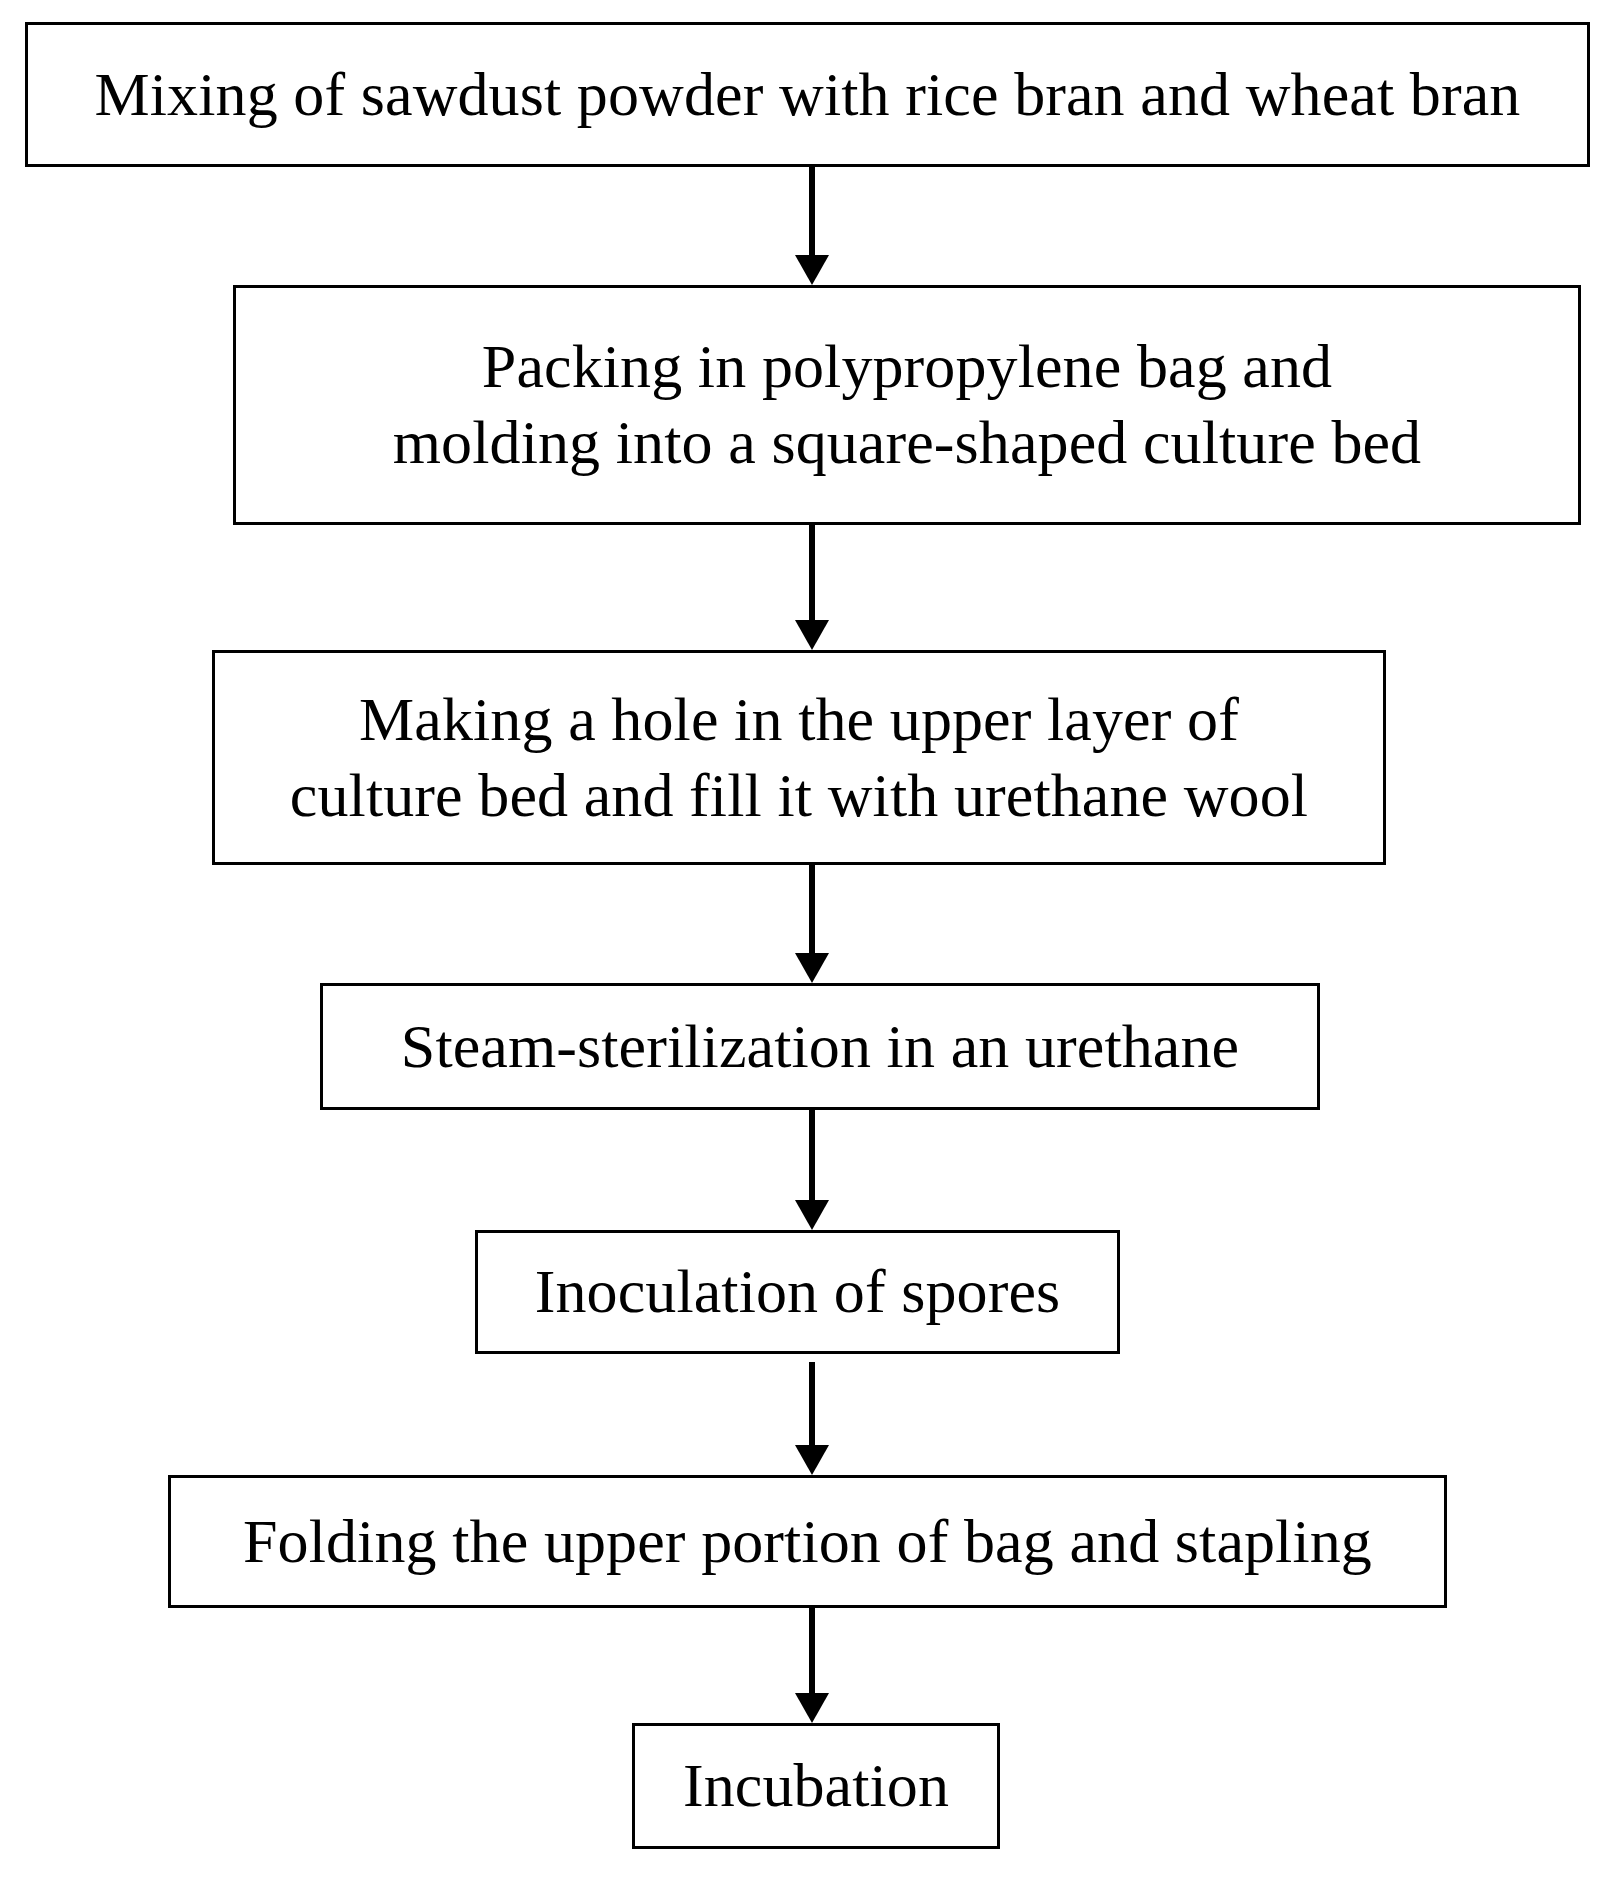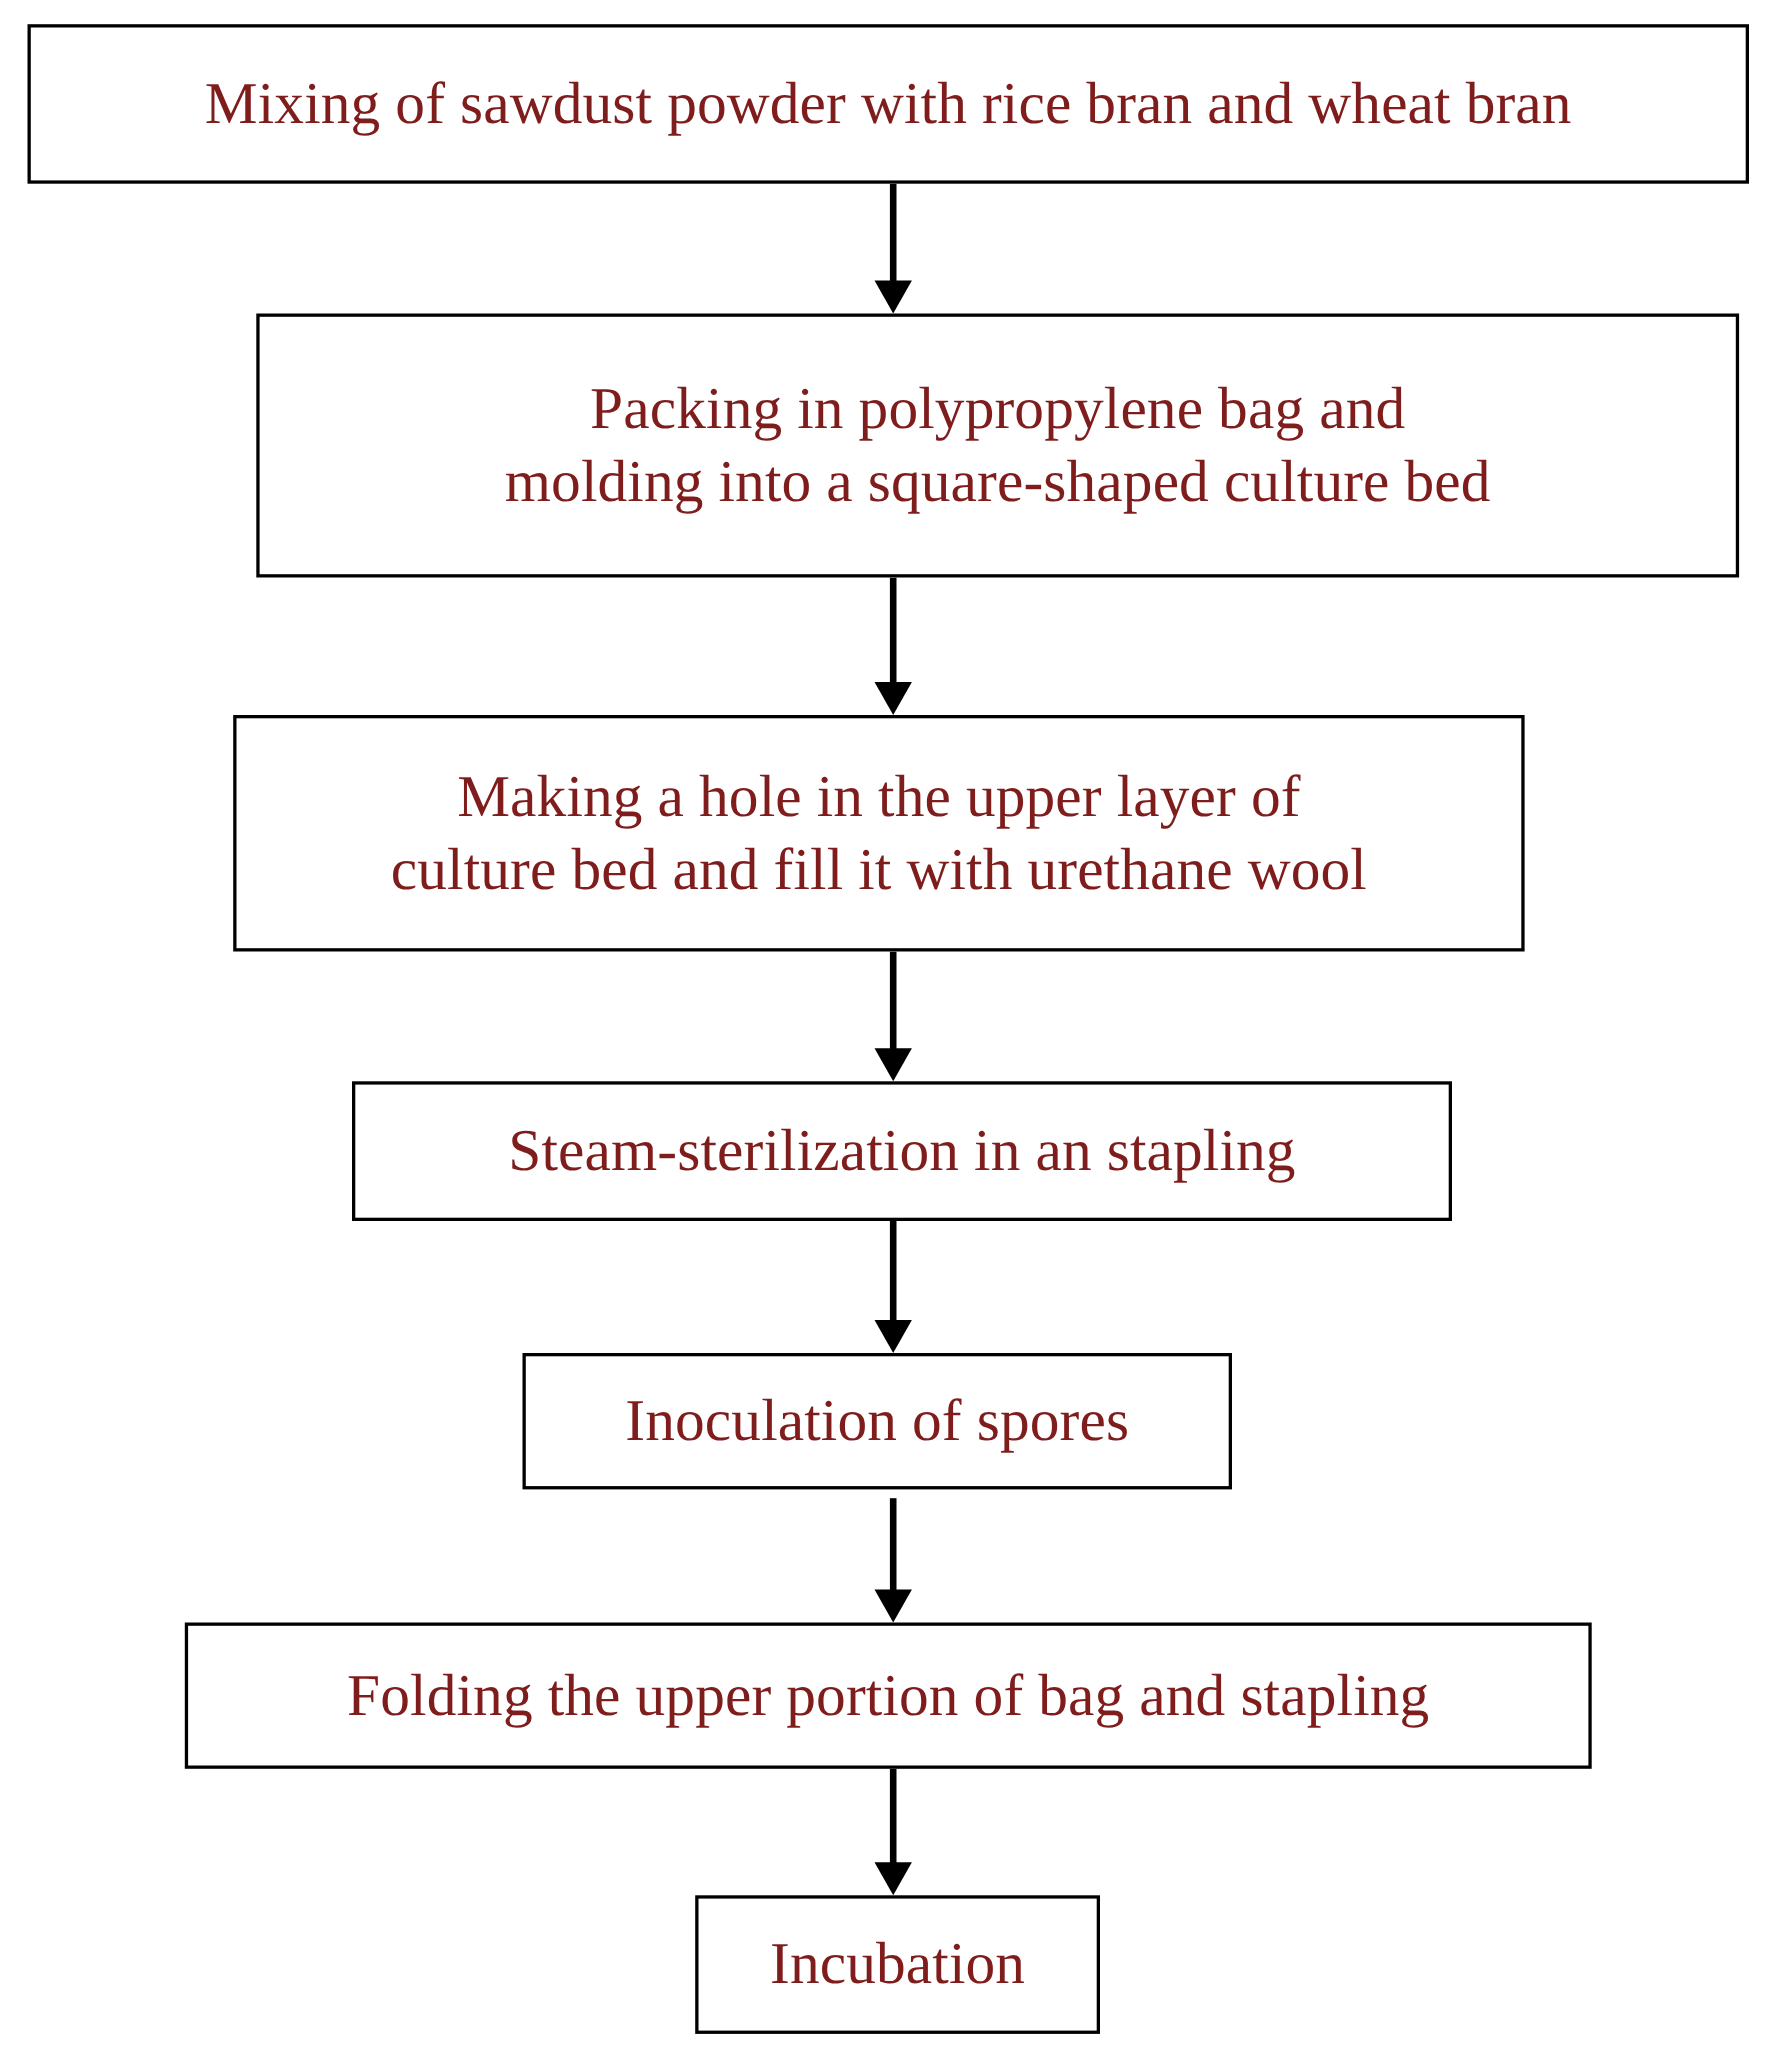--- a/index.html
+++ b/index.html
@@ -21,22 +21,22 @@
     border: 3px solid #000000;
     background: #ffffff;
     display: flex;
     align-items: center;
     justify-content: center;
     text-align: center;
   }
   .node-label {
     display: block;
     width: 100%;
-    color: #7f1d1d;
-    font-size: 54px;
+    color: #000000;
+    font-size: 62px;
     line-height: 1.22;
     letter-spacing: 0.1px;
     white-space: pre-line;
     padding: 0 14px;
     box-sizing: border-box;
   }
   .connector {
     position: absolute;
   }
   .connector .stem {
@@ -92,21 +92,21 @@
     </div>
     <div class="node" style="left: 233px; top: 285px; width: 1348px; height: 240px;">
       <span class="node-label">Packing in polypropylene bag and
 molding into a square-shaped culture bed</span>
     </div>
     <div class="node" style="left: 212px; top: 650px; width: 1174px; height: 215px;">
       <span class="node-label">Making a hole in the upper layer of
 culture bed and fill it with urethane wool</span>
     </div>
     <div class="node" style="left: 320px; top: 983px; width: 1000px; height: 127px;">
-      <span class="node-label">Steam-sterilization in an stapling</span>
+      <span class="node-label">Steam-sterilization in an urethane</span>
     </div>
     <div class="node" style="left: 475px; top: 1230px; width: 645px; height: 124px;">
       <span class="node-label">Inoculation of spores</span>
     </div>
     <div class="node" style="left: 168px; top: 1475px; width: 1279px; height: 133px;">
       <span class="node-label">Folding the upper portion of bag and stapling</span>
     </div>
     <div class="node" style="left: 632px; top: 1723px; width: 368px; height: 126px;">
       <span class="node-label">Incubation</span>
     </div>

